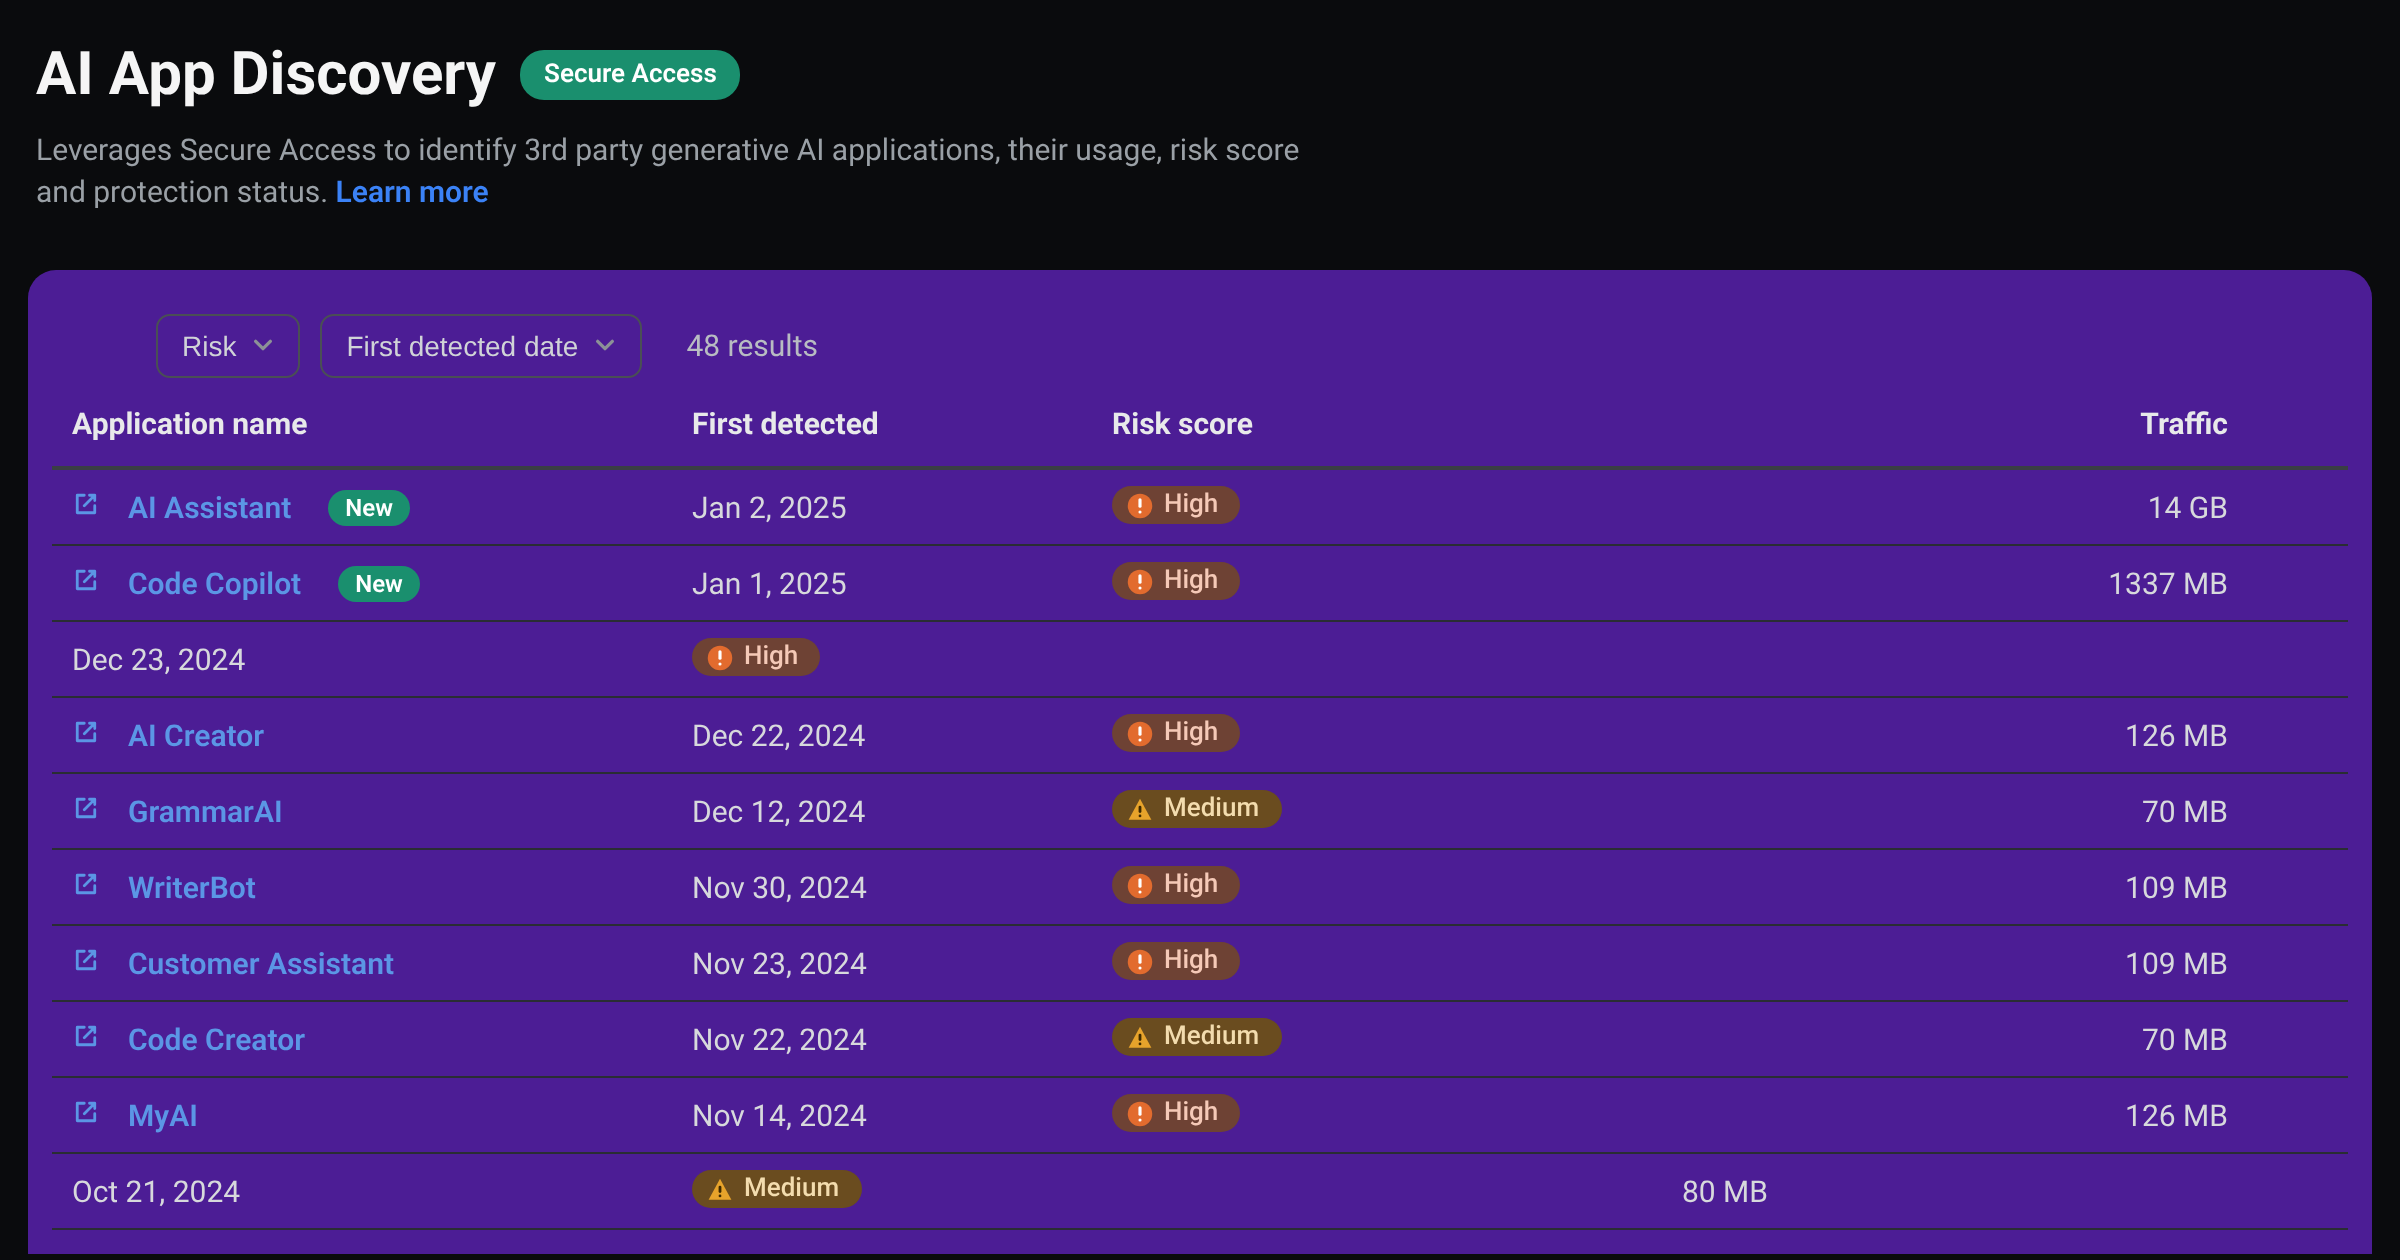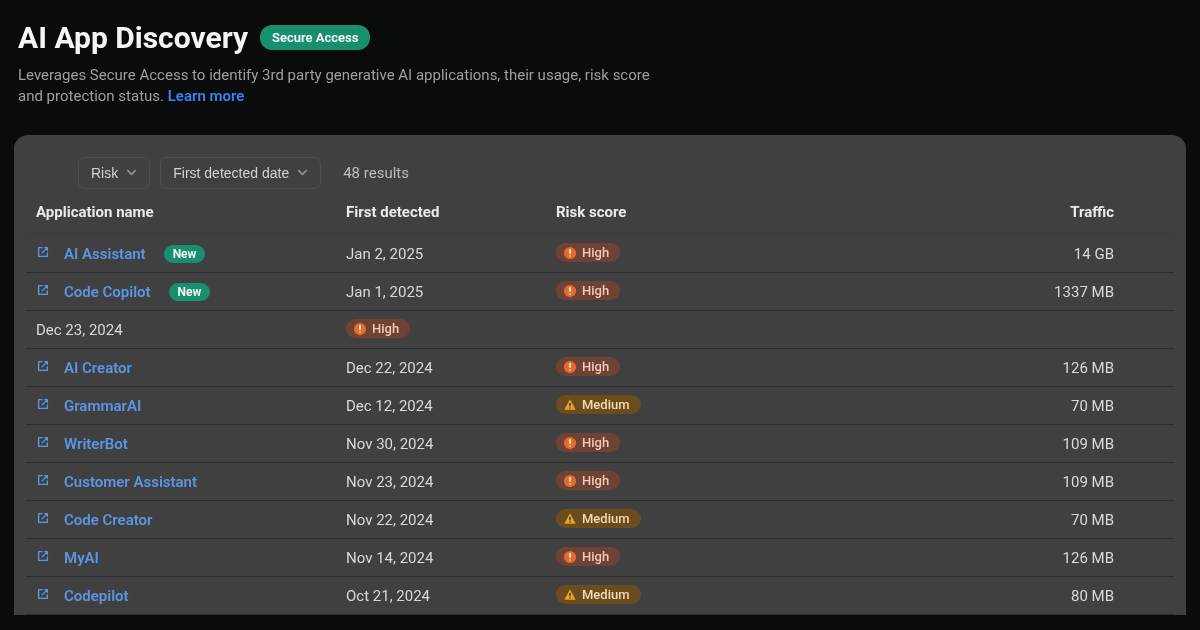--- a/index.html
+++ b/index.html
@@ -41,23 +41,23 @@
     line-height: 1.4;
   }
   .learn-more {
     color: #3b82f6;
     font-weight: 600;
     cursor: pointer;
   }
 
   .card {
     margin: 20px 14px 16px 14px;
-    background: #404040;
+    background: #4c1d95;
     border-radius: 14px 14px 0 0;
-    padding: 22px 0 0 0;
+    padding: 22px 0 12px 0;
   }
 
   .controls-row {
     display: flex;
     align-items: center;
     gap: 10px;
     padding: 0 40px 14px 64px;
   }
   .dropdown {
     display: flex;
@@ -366,26 +366,20 @@
                   <circle cx="8" cy="8" r="7" fill="#e26b2e"></circle>
                   <rect x="7.1" y="3.5" width="1.8" height="5.5" rx="0.9" fill="#fff"></rect>
                   <rect x="7.1" y="10.5" width="1.8" height="1.8" rx="0.9" fill="#fff"></rect>
                 </svg>
               </span>
               <span>High</span>
             </span></div>
           <div class="traffic-cell">126 MB</div>
         </div>
         <div class="trow">
-          <div class="app-cell">
-            <span><svg class="ext-icon" viewBox="0 0 16 16" fill="none">
-                <path d="M7 3H3v10h10V9M10 3h3v3M13 3l-6 6" stroke="currentColor" stroke-width="1.6" stroke-linecap="round" stroke-linejoin="round"></path>
-              </svg></span>
-            <span class="app-link">Codepilot</span>
-          </div>
           <div class="detected-cell">Oct 21, 2024</div>
           <div><span class="risk-badge risk-medium">
               <span class="risk-icon-wrap">
                 <svg width="14" height="14" viewBox="0 0 16 16">
                   <path d="M8 1.5l6.5 12h-13L8 1.5z" fill="#e7a32b"></path>
                   <rect x="7.2" y="5.5" width="1.6" height="4.2" rx="0.8" fill="#3d2800"></rect>
                   <rect x="7.2" y="10.6" width="1.6" height="1.6" rx="0.8" fill="#3d2800"></rect>
                 </svg>
               </span>
               <span>Medium</span>

